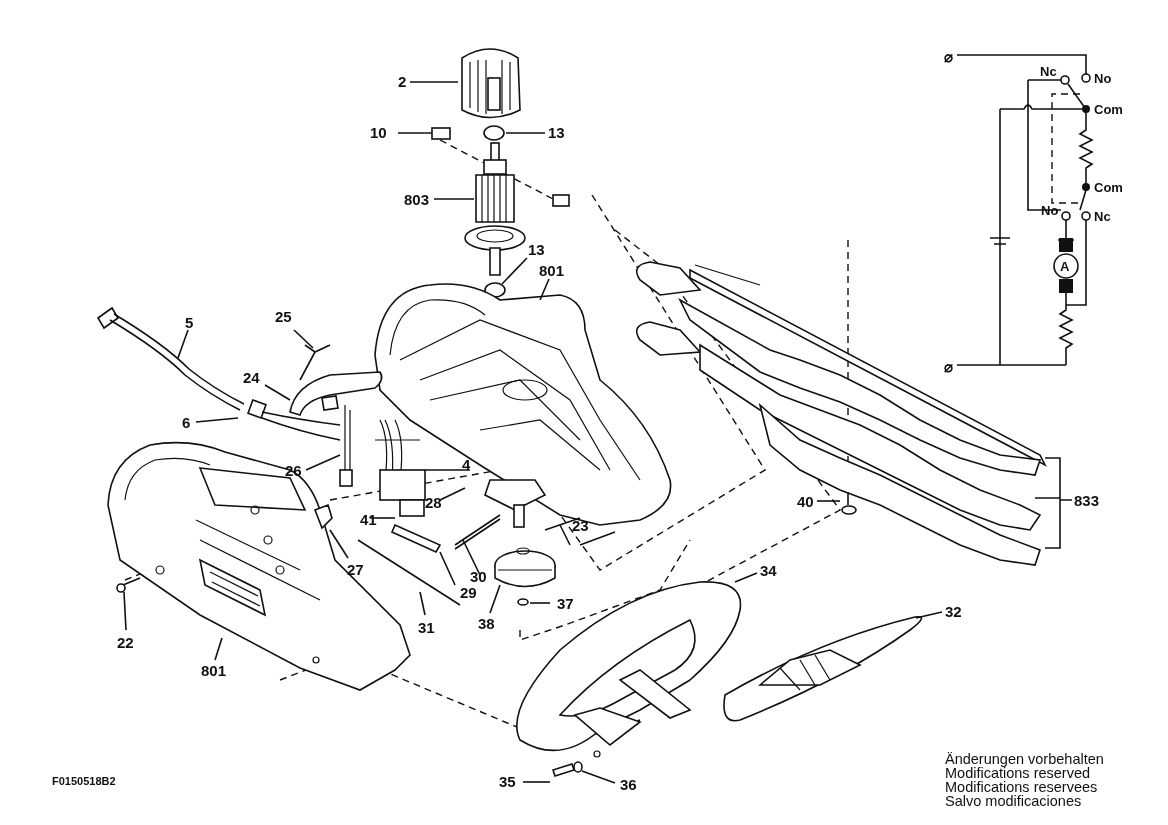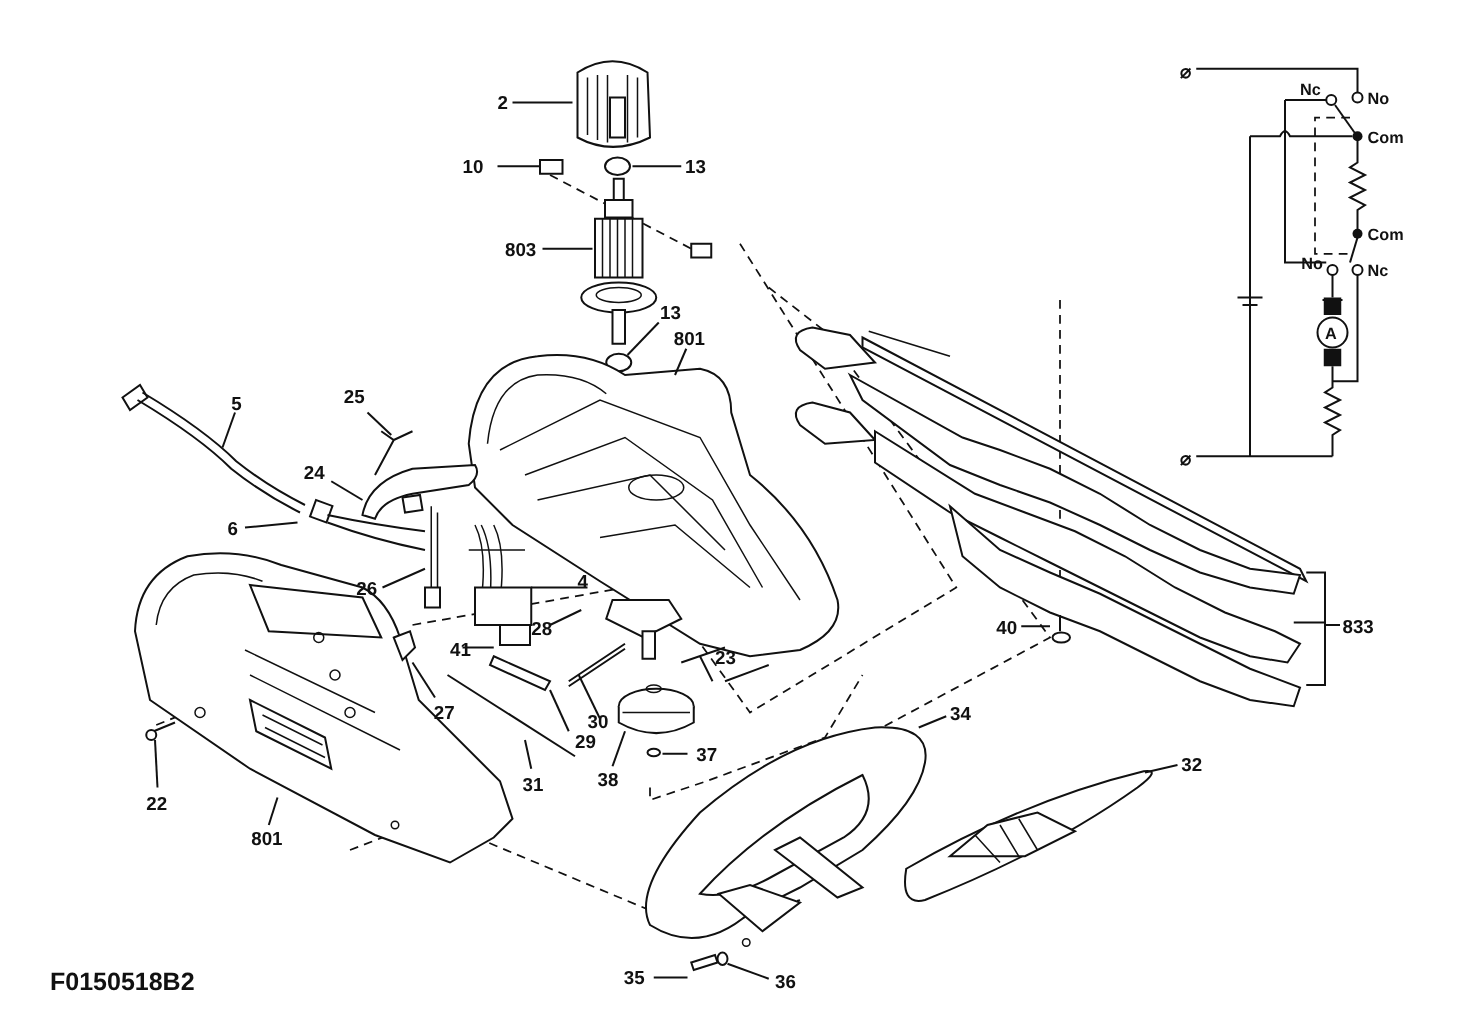--- a/index.html
+++ b/index.html
@@ -5,21 +5,21 @@
     html, body { margin: 0; padding: 0; background: #ffffff; }
     #canvas { position: relative; width: 1168px; height: 825px; overflow: hidden; background: #fff; }
     svg { position: absolute; left: 0; top: 0; }
     .lbl { font-family: "Liberation Sans", sans-serif; font-weight: bold; font-size: 15px; fill: #111; }
     .slbl { font-family: "Liberation Sans", sans-serif; font-weight: bold; font-size: 13px; fill: #111; }
     .ln { stroke: #111; stroke-width: 1.6; fill: none; }
     .thin { stroke: #111; stroke-width: 1.2; fill: none; }
     .part { stroke: #111; stroke-width: 1.6; fill: #fff; }
     .dash { stroke: #111; stroke-width: 1.4; fill: none; stroke-dasharray: 7 5; }
     .blk { fill: #111; }
-    .drawing-id { position: absolute; left: 40px; top: 775px; font-family: "Liberation Sans", sans-serif; font-weight: bold; font-size: 20px; color: #111; }
+    .drawing-id { position: absolute; left: 52px; top: 775px; font-family: "Liberation Sans", sans-serif; font-weight: bold; font-size: 11px; color: #111; }
     .notice { position: absolute; left: 945px; top: 752px; font-family: "Liberation Sans", sans-serif; font-size: 14.5px; line-height: 14px; color: #111; }
     .notice div { white-space: nowrap; }
   </style>
 </head>
 <body>
 
 <div id="canvas">
 <svg width="1168" height="825" viewBox="0 0 1168 825">
 
   <g>
@@ -249,13 +249,19 @@
     <circle class="part" cx="1066" cy="266" r="12"></circle>
     <text class="slbl" x="1060" y="271">A</text>
     <rect class="blk" x="1059" y="279" width="14" height="14"></rect>
     <path class="ln" d="M1066 293 L1066 310 L1060 314 L1072 320 L1060 326 L1072 332 L1060 338 L1072 344 L1066 348 L1066 365"></path>
     <path class="ln" d="M957 365 L1066 365"></path>
     <text class="lbl" x="944" y="372">⌀</text>
   </g>
 </svg>
 
 <div class="drawing-id">F0150518B2</div>
+<div class="notice">
+  <div>Änderungen vorbehalten</div>
+  <div>Modifications reserved</div>
+  <div>Modifications reservees</div>
+  <div>Salvo modificaciones</div>
 </div>
+</div>
 
 </body></html>

